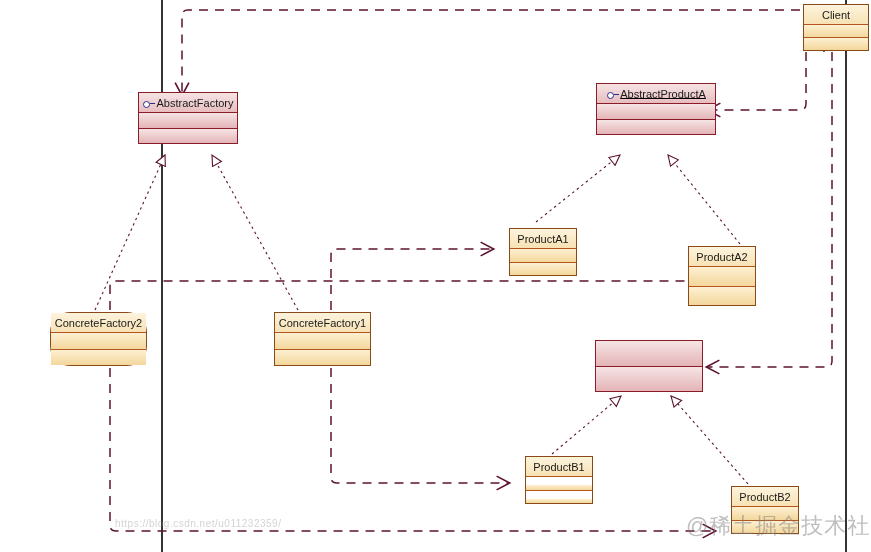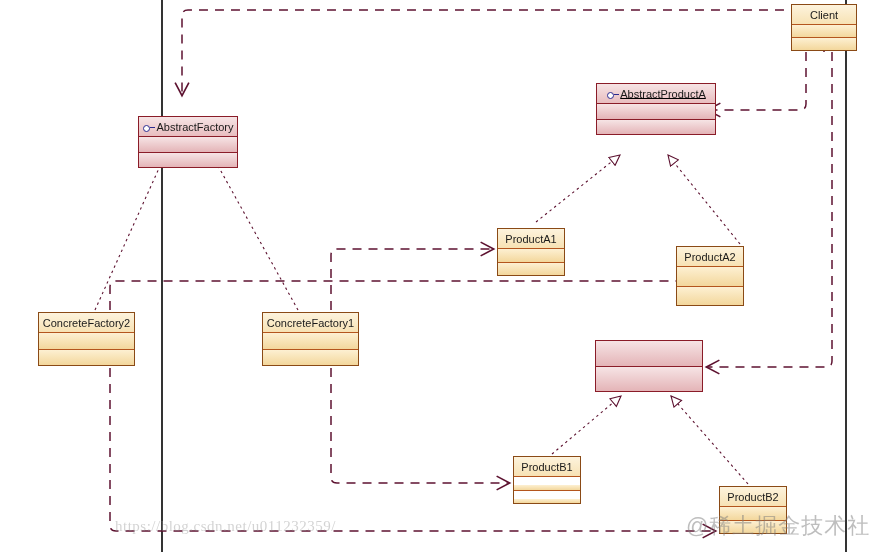--- a/index.html
+++ b/index.html
@@ -57,20 +57,21 @@
   }
   .iface .hdr {
     background: linear-gradient(to bottom, #f6e4e5 0%, #e8bdbf 100%);
   }
   .iface .row {
     background: linear-gradient(to bottom, #f6e4e5 0%, #e4b4b7 100%);
   }
   
   .cls {
     border-color: #8a4a16;
+    margin-left: 12px;
   }
   .cls .hdr {
     background: linear-gradient(to bottom, #fdf3dd 0%, #f7e2b4 100%);
     border-bottom-color: #b4551d;
   }
   .cls .row {
     background: linear-gradient(to bottom, #fdf0d2 0%, #f3d79c 100%);
     border-bottom-color: #b4551d;
   }
   .iface-marker {
@@ -103,26 +104,25 @@
   .watermark {
     position: absolute;
     font-size: 22px;
     color: rgba(125, 125, 125, 0.50);
     white-space: nowrap;
     user-select: none;
     letter-spacing: 1px;
   }
   .watermark-url {
     position: absolute;
-    font-size: 15px;
+    font-size: 10px;
     color: rgba(150, 150, 150, 0.42);
     white-space: nowrap;
     user-select: none;
     letter-spacing: 0.5px;
-    font-family: Liberation Serif, serif;
   }
 </style>
 </head>
 <body>
 
 <div id="canvas">
 
   <svg id="edges" viewBox="0 0 871 552" width="871" height="552" xmlns="http://www.w3.org/2000/svg">
     <defs>
       <marker id="hollowtri" viewBox="0 0 12 12" refX="11" refY="6" markerWidth="11" markerHeight="11" orient="auto-start-reverse">
@@ -167,21 +167,21 @@
   </svg>
 
   <div class="uml-class cls" style="left:791px; top:4px; width:66px; height:47px;">
     <div class="hdr">
       <span class="title-text">Client</span>
     </div>
     <div class="row"></div>
     <div class="row"></div>
   </div>
 
-  <div class="uml-class iface" style="left:138px; top:116px; width:100px; height:52px;">
+  <div class="uml-class iface" style="left:138px; top:92px; width:100px; height:52px;">
     <div class="hdr">
       <span class="iface-marker"><span class="circ"></span><span class="bar"></span></span><span class="title-text">AbstractFactory</span>
     </div>
     <div class="row"></div>
     <div class="row"></div>
   </div>
 
   <div class="uml-class iface" style="left:596px; top:83px; width:120px; height:52px;text-decoration:underline;">
     <div class="hdr">
       <span class="iface-marker"><span class="circ"></span><span class="bar"></span></span><span class="title-text">AbstractProductA</span>
@@ -220,21 +220,21 @@
   </div>
 
   <div class="uml-class cls" style="left:719px; top:486px; width:68px; height:48px;">
     <div class="hdr">
       <span class="title-text">ProductB2</span>
     </div>
     <div class="row"></div>
     <div class="row"></div>
   </div>
 
-  <div class="uml-class cls" style="left:38px; top:312px; width:97px; height:54px;">
+  <div class="uml-class cls" style="left:38px; top:312px; width:97px; height:54px;border-radius:20px;">
     <div class="hdr">
       <span class="title-text">ConcreteFactory2</span>
     </div>
     <div class="row"></div>
     <div class="row"></div>
   </div>
 
   <div class="uml-class cls" style="left:262px; top:312px; width:97px; height:54px;">
     <div class="hdr">
       <span class="title-text">ConcreteFactory1</span>

